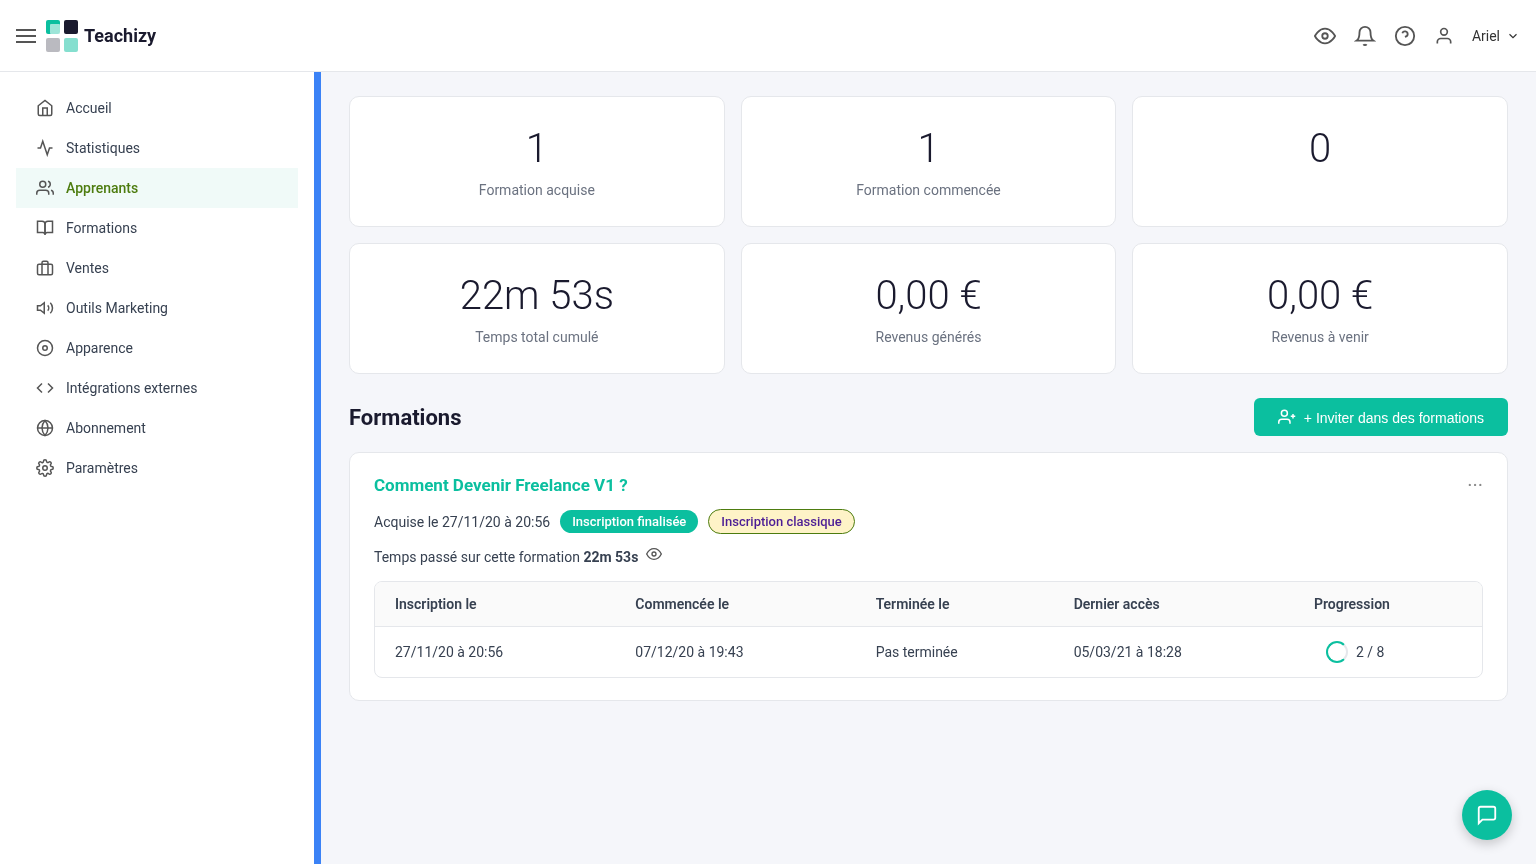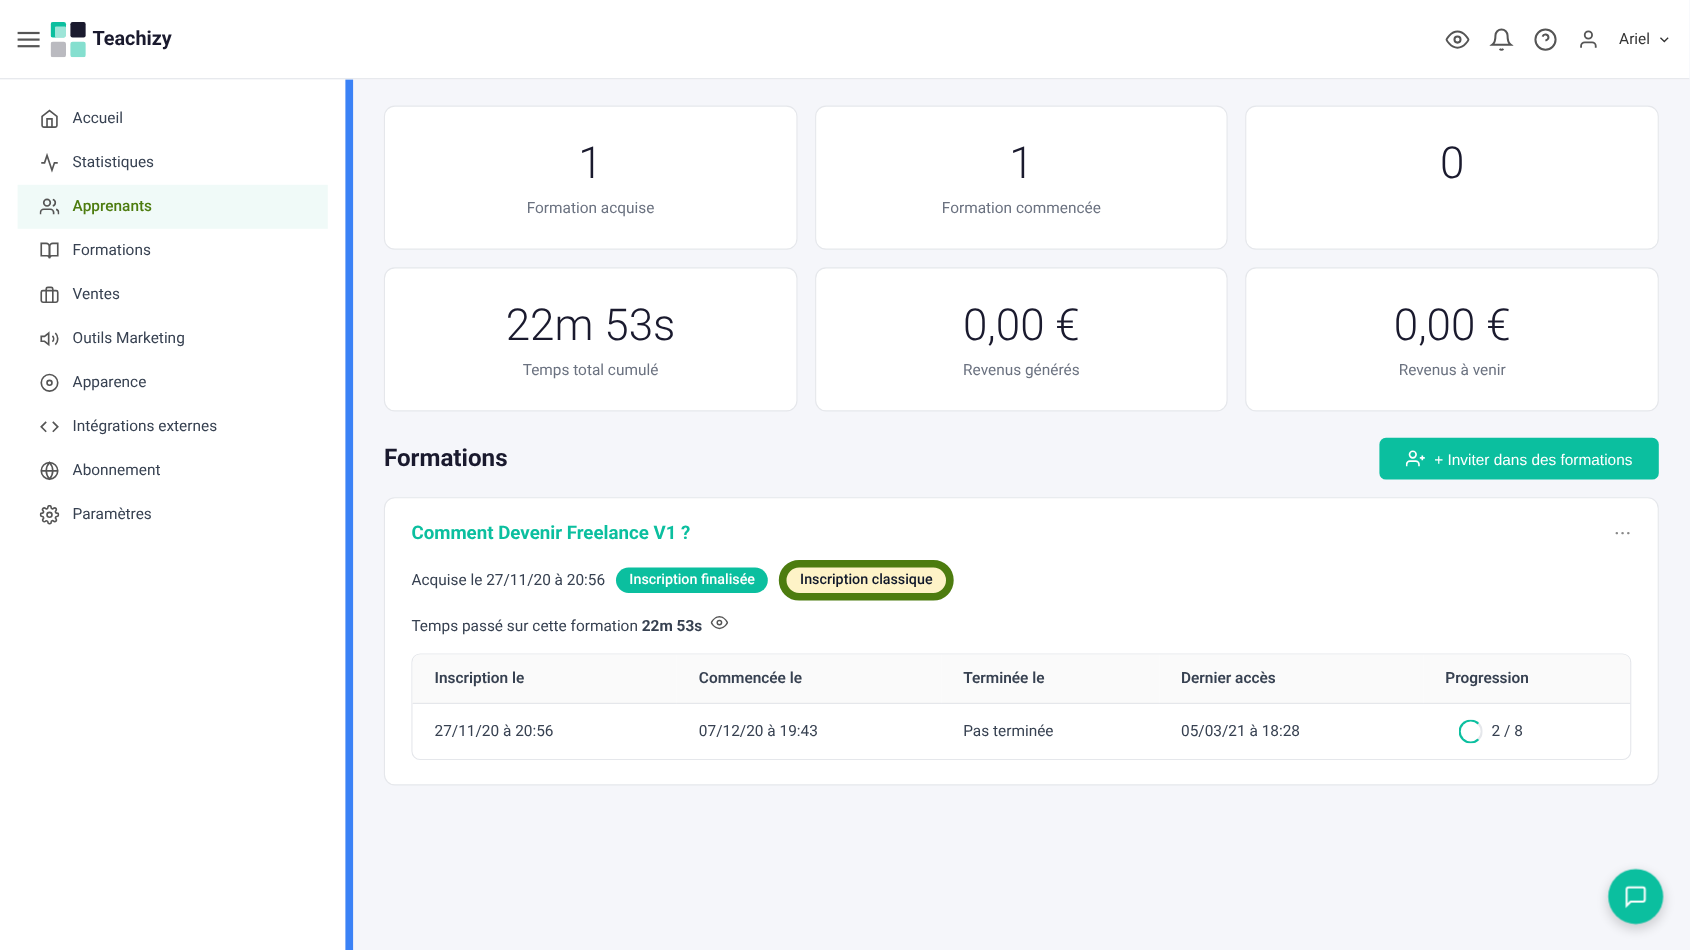--- a/index.html
+++ b/index.html
@@ -64,21 +64,21 @@
       padding: 22px 24px;
     }
     .formation-header { display: flex; align-items: flex-start; justify-content: space-between; margin-bottom: 14px; text-align: center; }
     .formation-title { font-size: 17px; font-weight: 700; color: #0bbf9f; }
     .more-icon { cursor: pointer; color: #888; font-size: 20px; line-height: 1; }
     .formation-meta { display: flex; align-items: center; gap: 10px; margin-bottom: 12px; font-size: 14px; color: #374151; flex-wrap: wrap; }
     .badge {
       padding: 4px 12px; border-radius: 20px; font-size: 13px; font-weight: 500;
     }
     .badge-green { background: #0bbf9f; color: #fff; }
-    .badge-yellow { background: #fef3c7; color: #0f172a; border: 7px solid #4d7c0f; }
+    .badge-yellow { background: #fef3c7; color: #4c1d95; border: 1px solid #4d7c0f; }
     .formation-time { font-size: 14px; color: #374151; margin-bottom: 16px; }
     .formation-time strong { font-weight: 700; }
 
     
     .table-container { border: 1px solid #e5e7eb; border-radius: 8px; overflow: hidden; }
     .table { width: 100%; border-collapse: collapse; font-size: 14px; }
     .table th {
       padding: 14px 20px; text-align: left; font-weight: 600; color: #374151;
       background: #fafafa; border-bottom: 1px solid #e5e7eb;
     }

